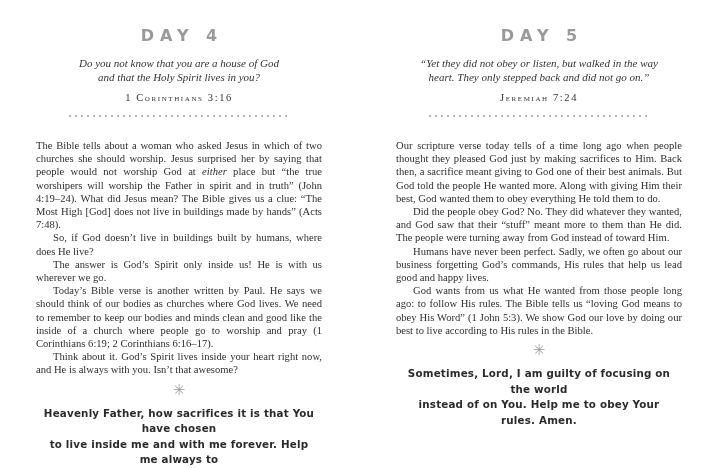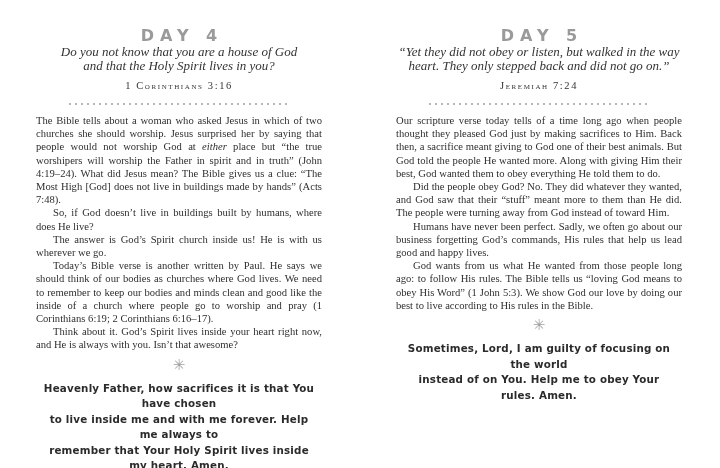--- a/index.html
+++ b/index.html
@@ -27,24 +27,24 @@
     text-align: center;
     font-family: "DejaVu Sans", sans-serif;
     font-weight: bold;
     font-size: 16px;
     letter-spacing: 6px;
     text-indent: 6px;
     color: #9a9a9a;
   }
 
   .scripture {
-    margin-top: 0;
+    margin-top: 12px;
     text-align: center;
     font-style: italic;
-    font-size: 13px;
+    font-size: 11px;
     line-height: 13.5px;
     color: #333333;
   }
 
   .reference {
     margin-top: 8px;
     text-align: center;
     font-variant: small-caps;
     letter-spacing: 1.6px;
     font-size: 10.5px;
@@ -56,21 +56,21 @@
     width: 220px;
     height: 2px;
     background-image: repeating-linear-gradient(
       to right,
       #b8b8b8 0, #b8b8b8 2px,
       transparent 2px, transparent 6px
     );
   }
 
   .body-text {
-    margin-top: 9px;
+    margin-top: 22px;
     font-size: 10.6px;
     line-height: 13.2px;
     text-align: justify;
   }
   .para { margin: 0; text-indent: 17px; }
   .para.first { text-indent: 0; }
 
   .ornament {
     margin-top: 5px;
     text-align: center;
@@ -105,21 +105,21 @@
       <div class="scripture-line">and that the Holy Spirit lives in you?</div>
     </div>
 
     <div class="reference">1 Corinthians 3:16</div>
 
     <div class="dotted-rule"></div>
 
     <div class="body-text">
       <p class="para first"><span>The Bible tells about a woman who asked Jesus in which of two churches she should worship. Jesus surprised her by saying that people would not worship God at </span><em>either</em><span> place but “the true worshipers will worship the Father in spirit and in truth” (John 4:19–24). What did Jesus mean? The Bible gives us a clue: “The Most High [God] does not live in buildings made by hands” (Acts 7:48).</span></p>
       <p class="para">So, if God doesn’t live in buildings built by humans, where does He live?</p>
-      <p class="para">The answer is God’s Spirit church inside us! He is with us wherever we go.</p>
+      <p class="para">The answer is God’s Spirit only inside us! He is with us wherever we go.</p>
       <p class="para">Today’s Bible verse is another written by Paul. He says we should think of our bodies as churches where God lives. We need to remember to keep our bodies and minds clean and good like the inside of a church where people go to worship and pray (1 Corinthians 6:19; 2 Corinthians 6:16–17).</p>
       <p class="para">Think about it. God’s Spirit lives inside your heart right now, and He is always with you. Isn’t that awesome?</p>
     </div>
 
     <div class="ornament">✳</div>
 
     <div class="prayer">
       <div class="prayer-line">Heavenly Father, how sacrifices it is that You have chosen</div>
       <div class="prayer-line">to live inside me and with me forever. Help me always to</div>
       <div class="prayer-line">remember that Your Holy Spirit lives inside my heart. Amen.</div>

